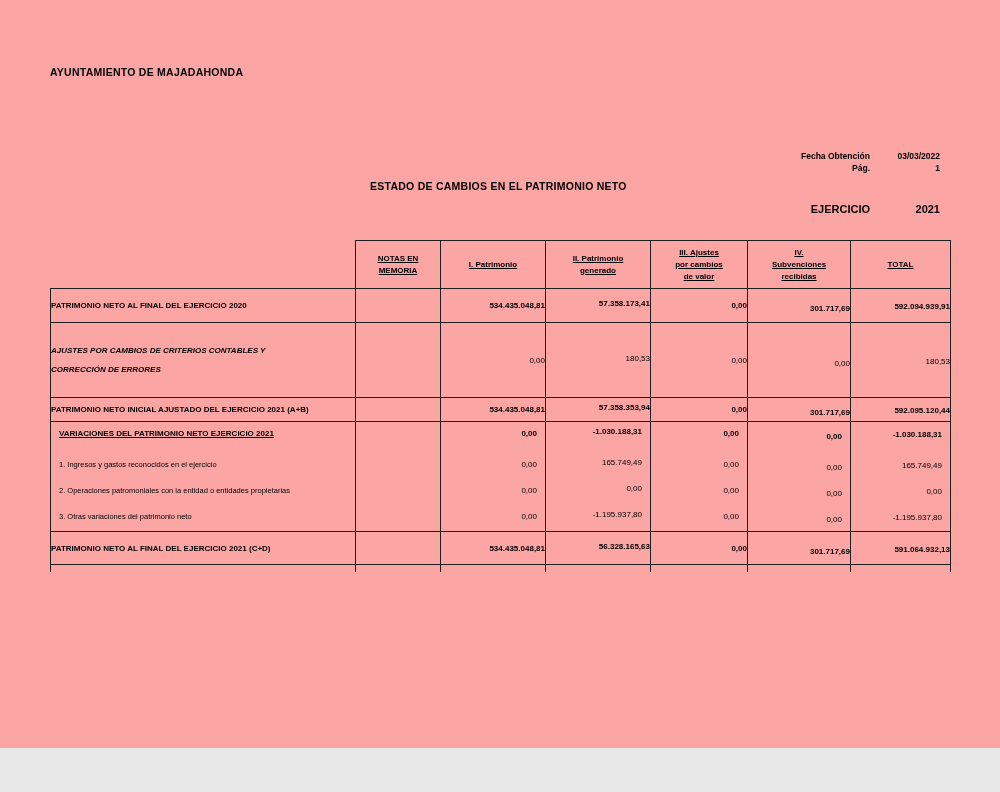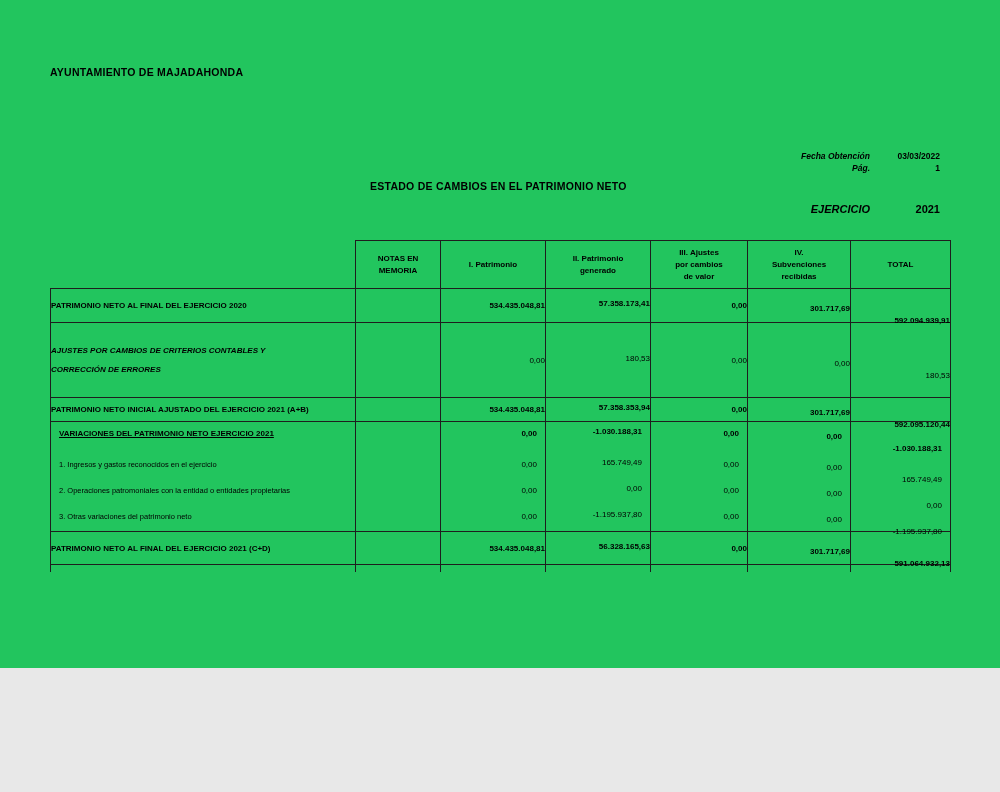--- a/index.html
+++ b/index.html
@@ -1,52 +1,52 @@
 <!DOCTYPE html>
 <html><head>
 <meta charset="utf-8">
 <style>
   * { margin:0; padding:0; box-sizing:border-box; }
   html,body { background:#e8e8e8; }
   body { font-family:"Liberation Sans","DejaVu Sans",sans-serif; color:#000; }
-  .page { position:relative; width:1000px; height:668px; background:#22c55e; overflow:hidden; }
+  .page { position:relative; width:1000px; height:748px; background:#fca5a5; overflow:hidden; }
 
   .org-name { position:absolute; left:50px; top:66px; font-size:10.5px; font-weight:bold; letter-spacing:.25px; }
   .report-title { position:absolute; left:370px; top:180px; font-size:10.5px; font-weight:bold; letter-spacing:.25px; }
 
   .meta { position:absolute; top:151px; right:60px; font-size:8.5px; font-weight:bold; }
   .meta-row { display:flex; justify-content:flex-end; line-height:11.5px; }
-  .meta-label { text-align:left;font-style:italic; }
+  .meta-label { text-align:left; }
   .meta-value { width:70px; text-align:right; }
   .ejercicio { position:absolute; top:204px; right:60px; font-size:11px; font-weight:bold; }
 
   table.ect { position:absolute; left:50px; top:240px; border-collapse:collapse; table-layout:fixed; }
   .ect td { border:1px solid #1e1e1e; vertical-align:middle; padding:0; font-size:8px; }
   .ect td.nb { border:none; }
 
-  tr.rh  { height:48px; }
+  tr.rh  { height:48px;text-decoration:underline; }
   tr.r0  { height:34px; }
   tr.r1  { height:75px; }
   tr.r2  { height:24px; }
   tr.rb  { height:109px; }
   tr.r7  { height:33px; }
   tr.rs td { border-top:none; border-bottom:none; height:7px; }
 
   .hc { vertical-align:top; text-align:center; font-weight:bold; padding-top:9px; }
   .hl { line-height:12px; }
 
   .lab { text-align:left; padding-left:8px; padding-right:4px; font-weight:bold; white-space:nowrap; }
   .lab-top { vertical-align:top; padding-top:7px; white-space:normal; }
   .lab-top .wrap { max-width:248px; line-height:19px; white-space:normal;font-style:italic; }
   .lab-small { font-size:6.8px;margin-top:32px; }
 
   .val { text-align:right; padding-right:8px; }
   .bold { font-weight:bold; }
   .nudge { position:relative; display:inline-block; }
-  .n1{ top:0; } .n2{ top:-2px; } .n3{ top:0; } .n4{ top:3px; } .n5{ top:15px; }
+  .n1{ top:0; } .n2{ top:-2px; } .n3{ top:0; } .n4{ top:3px; } .n5{ top:1px; }
 
   .block-cell { vertical-align:top; }
   .bl { height:26px; padding-top:7px; line-height:10px; white-space:nowrap; }
   .bl1 { height:31px; }
   .bl-label { padding-left:8px; font-size:7.5px; font-weight:normal; }
   .bl-label.hdr { font-weight:bold; font-size:8px;text-decoration:underline; }
   .bl-val { text-align:right; padding-right:8px; }
 </style>
 </head>
 <body>

